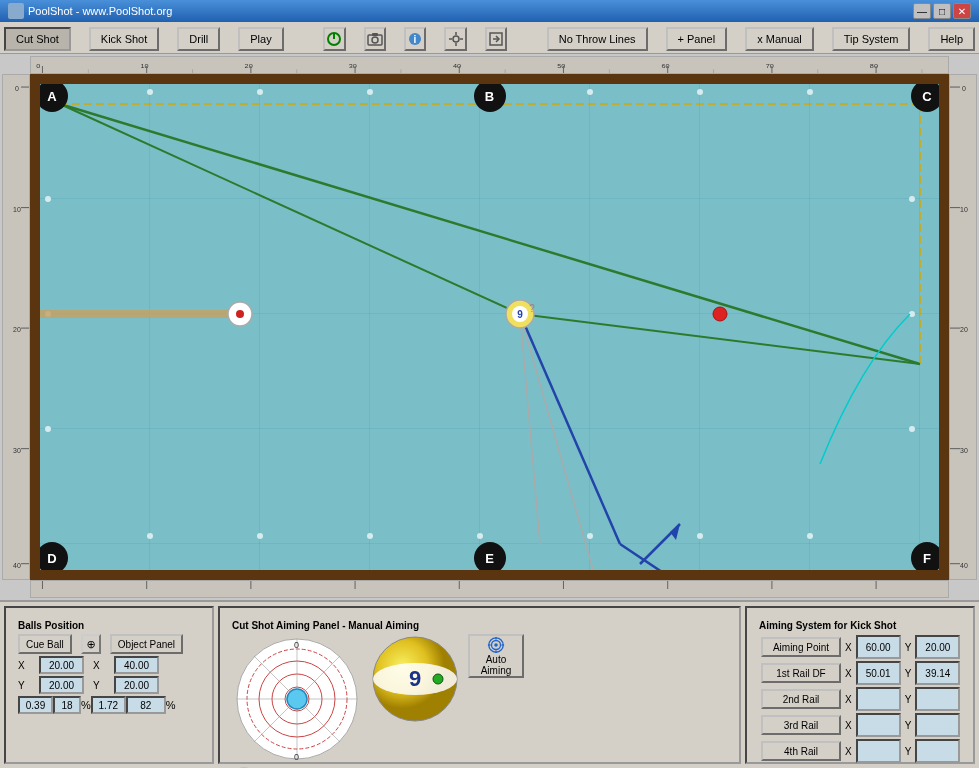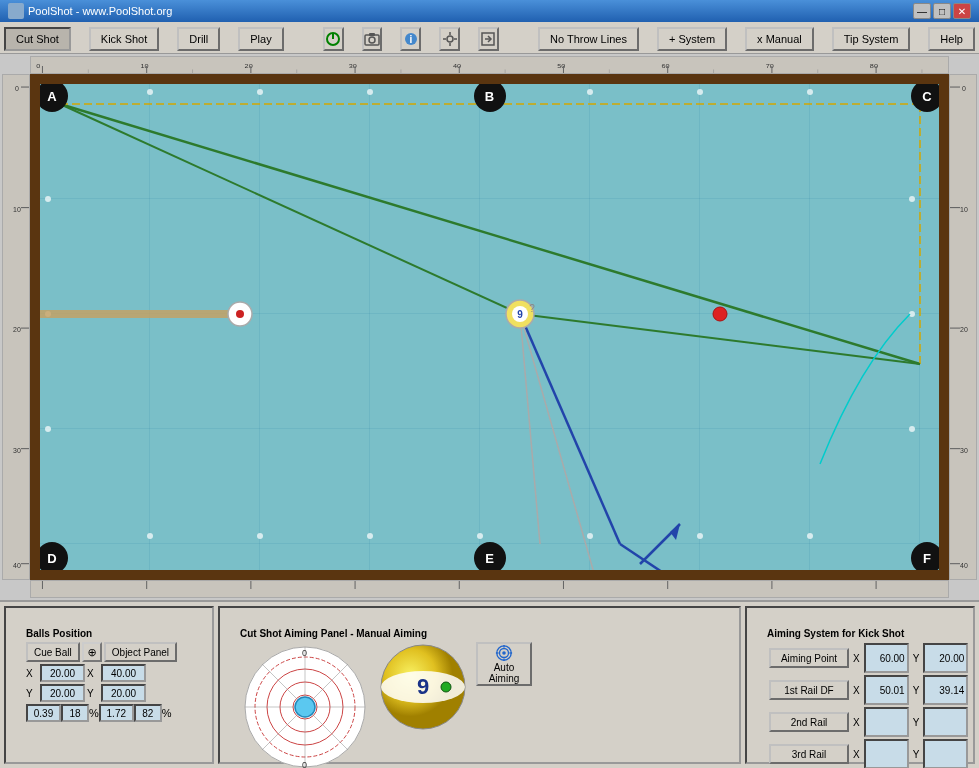--- a/index.html
+++ b/index.html
@@ -67,38 +67,38 @@
       background: #d4d0c8;
       border-top: 2px solid #999;
       display: flex;
       gap: 4px;
       padding: 4px;
     }
 
     .panel {
       border: 2px inset #999;
       background: #d4d0c8;
-      padding: 20px;
+      padding: 12px;
     }
 
     .panel-title {
       font-size: 10px;
       font-weight: bold;
       margin-bottom: 3px;
     }
 
     
     .balls-panel {
       width: 210px;
     }
 
     .balls-panel .row {
       display: flex;
       align-items: center;
-      gap: 2px;
+      gap: 9px;
       margin-bottom: 2px;
     }
 
     .balls-panel label {
       font-size: 10px;
       width: 12px;
     }
 
     .coord-input {
       width: 45px;
@@ -144,25 +144,25 @@
       border-collapse: collapse;
       font-size: 10px;
     }
 
     .kick-panel td {
       padding: 1px 2px;
     }
 
     .kick-input {
       width: 45px;
-      height: 30px;
+      height: 24px;
       border: 2px inset #999;
       background: #c8dce8;
       font-size: 10px;
-      text-align: right;
+      text-align: center;
       padding: 0 2px;
     }
 
     .kick-label-btn {
       width: 80px;
       height: 20px;
       border: 2px outset #c0c0c0;
       background: #d4d0c8;
       font-size: 10px;
       cursor: pointer;
@@ -232,21 +232,21 @@
   </div>
   <div class="toolbar-icon-btn" title="Export">
     <svg width="16" height="16" viewBox="0 0 16 16">
         <rect x="2" y="2" width="12" height="12" fill="none" stroke="#555" stroke-width="1.5"></rect>
         <line x1="5" y1="8" x2="11" y2="8" stroke="#555" stroke-width="1.5"></line>
         <polyline points="8,5 11,8 8,11" fill="none" stroke="#555" stroke-width="1.5"></polyline>
       </svg>
   </div>
   <div class="toolbar-sep"></div>
   <button class="toolbar-btn">No Throw Lines</button>
-  <button class="toolbar-btn">+ System</button>
+  <button class="toolbar-btn">+ Panel</button>
   <button class="toolbar-btn">x Manual</button>
   <button class="toolbar-btn">Tip System</button>
   <button class="toolbar-btn">Help</button>
 </div>
 
 <div class="main-content">
 
   <div style="position:relative; flex:1; background:#c8c8c8; overflow:hidden;">
 
     <div style="position:absolute; top:2px; left:2px; right:2px; bottom:2px;">
@@ -454,21 +454,21 @@
         <label>Y</label>
         <input class="coord-input" type="text" value="20.00" style="">
         <label>Y</label>
         <input class="coord-input" type="text" value="20.00" style="">
       </div>
       <div class="row" style="gap:0;">
         <input class="angle-display" type="text" readonly="" value="0.39" style="">
         <input class="angle-display" type="text" readonly="" style="width: 28px;" value="18">
         <span>%</span>
         <input class="angle-display" type="text" readonly="" value="1.72" style="">
-        <input class="angle-display" type="text" readonly="" style="width: 28px;" value="82">
+        <input class="angle-display" type="text" readonly="" style="width: 40px;" value="82">
         <span>%</span>
       </div>
     </div>
 
     <div class="panel aiming-panel">
       <div class="panel-title">Cut Shot Aiming Panel - Manual Aiming</div>
       <div style="display:flex; gap:8px; align-items:flex-start;">
 
         <div style="position:relative; width:130px; height:130px;">
           <svg width="130" height="130" viewBox="0 0 130 130">

